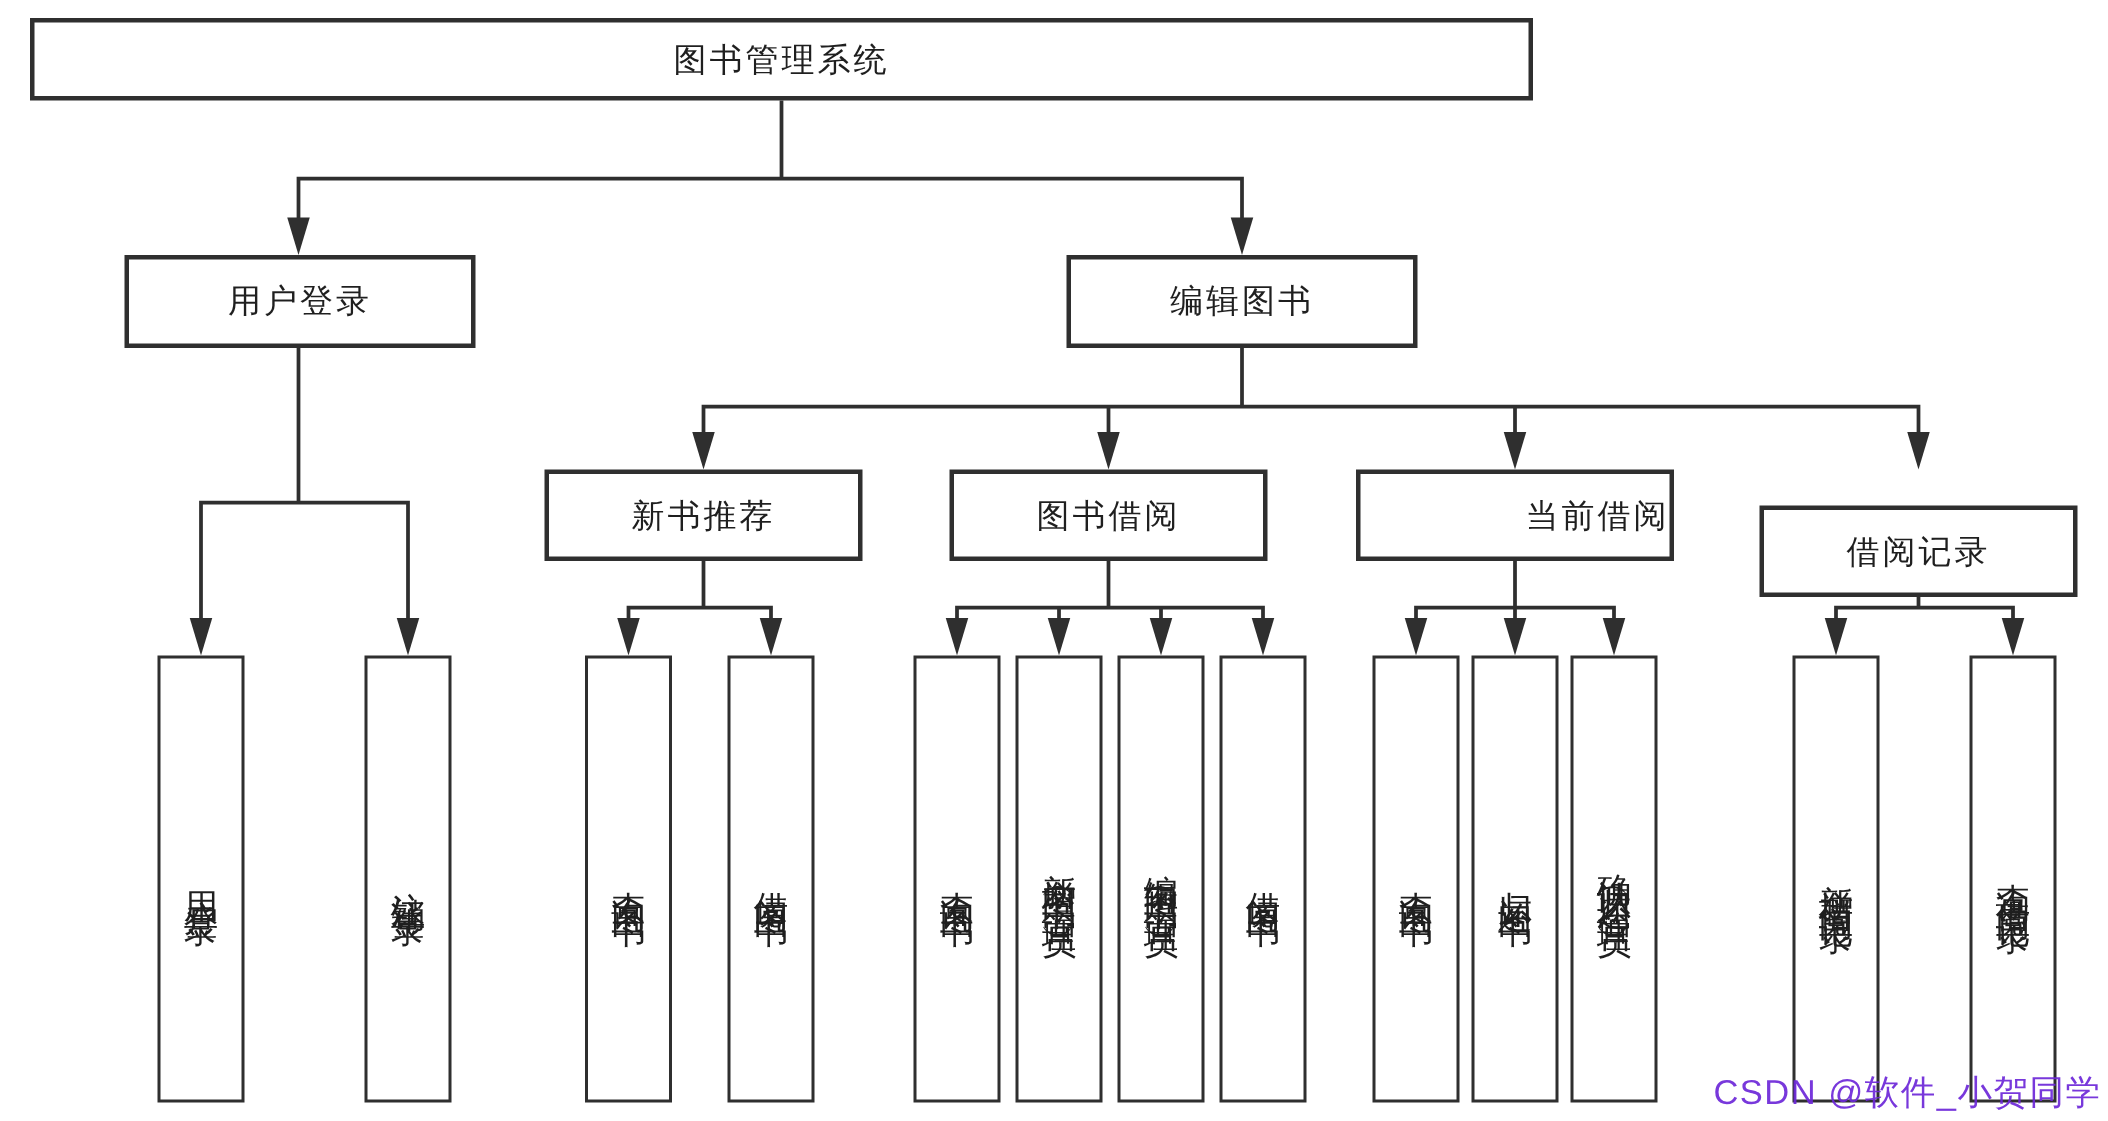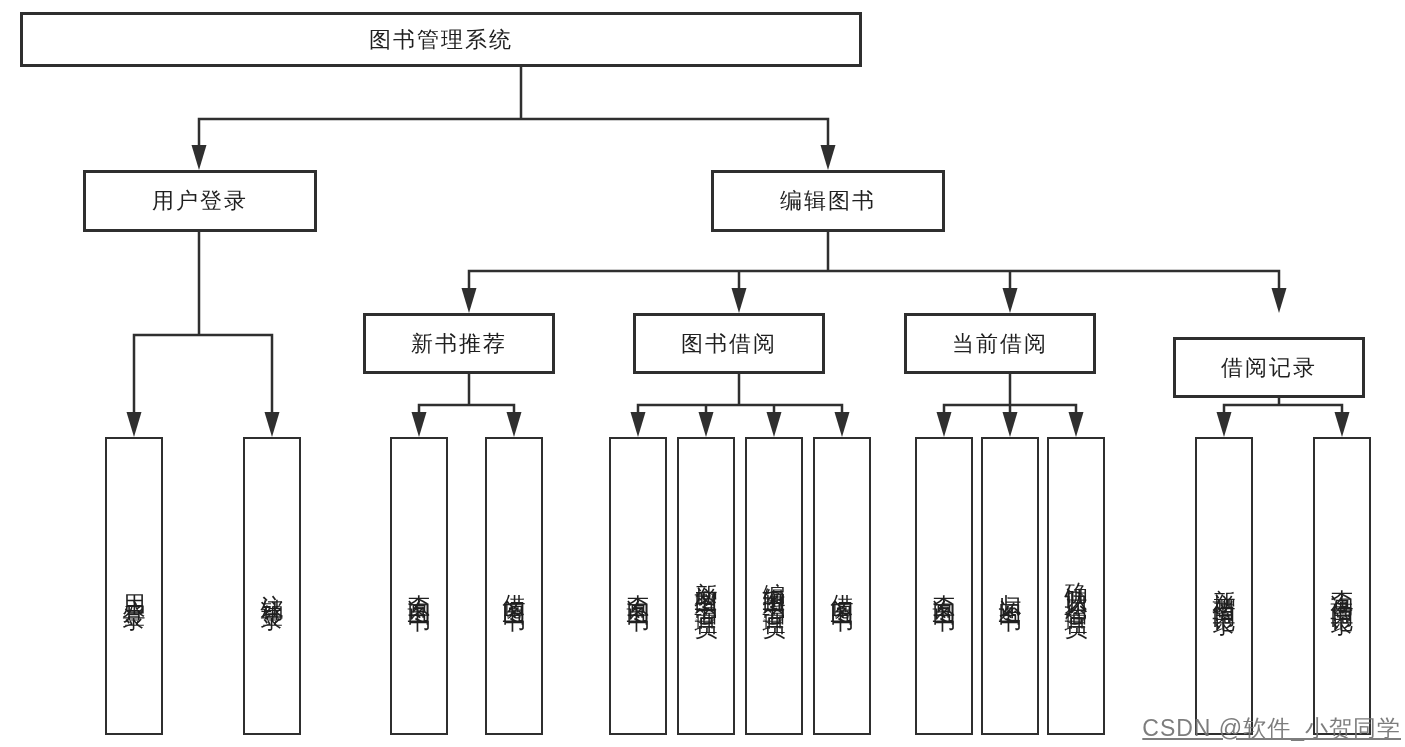--- a/index.html
+++ b/index.html
@@ -49,34 +49,33 @@
   .vtext {
     writing-mode: vertical-rl;
     text-orientation: mixed;
     font-size: 23px;
     letter-spacing: 5px;
     line-height: 1;
     color: #1f1f1f;
     max-height: 290px;
     white-space: nowrap;
   }
-  .root-box   { left: 20px;  top: 12px;  width: 842px; height: 55px; }
+  .root-box   { left: 20px;  top: 12px;  width: 1002px; height: 55px; }
   .lvl2       { top: 170px; width: 234px; height: 62px; }
-  .lvl3       { top: 313px; width: 192px; height: 61px; }
+  .lvl3       { top: 313px; width: 212px; height: 61px; }
   #watermark {
     position: absolute;
     right: 4px;
     bottom: 3px;
     font-size: 23px;
     letter-spacing: 1px;
-    color: #737373;
+    color: #6d28d9;
     opacity: 0.92;
     z-index: 10;
     white-space: nowrap;
-    text-decoration: underline;
   }
 </style>
 </head>
 <body>
 
 <div id="canvas">
 
   <svg id="connectors" viewBox="0 0 1405 747" xmlns="http://www.w3.org/2000/svg">
     <g stroke="#2f2f2f" stroke-width="2.5" fill="none" stroke-linecap="square">
 
@@ -127,21 +126,21 @@
   <div class="node h lvl2" style="left:711px;">
     <span>编辑图书</span>
   </div>
 
   <div class="node h lvl3" style="left:363px;">
     <span>新书推荐</span>
   </div>
   <div class="node h lvl3" style="left:633px;">
     <span>图书借阅</span>
   </div>
-  <div class="node h lvl3" style="left:904px;">
+  <div class="node h lvl3" style="left:904px;justify-content:flex-end;">
     <span>当前借阅</span>
   </div>
   <div class="node h lvl3" style="left:1173px;margin-top:24px;">
     <span>借阅记录</span>
   </div>
 
   <div class="node leaf" style="left:105px;">
     <span class="vtext">用户登录</span>
   </div>
   <div class="node leaf" style="left:243px;">

